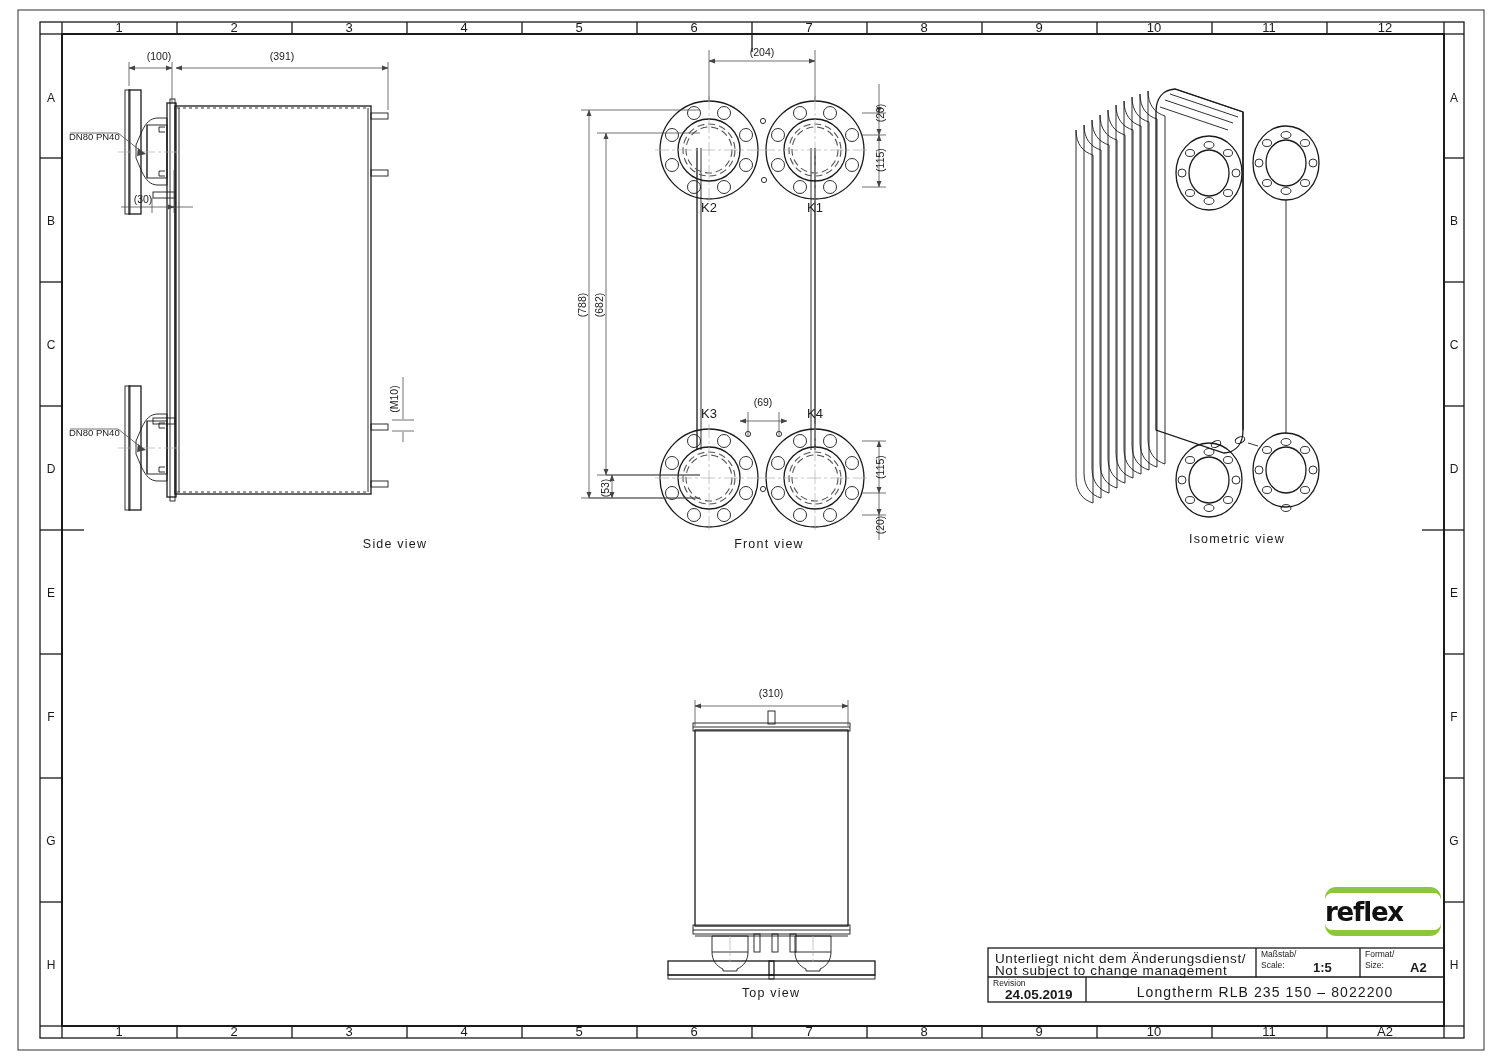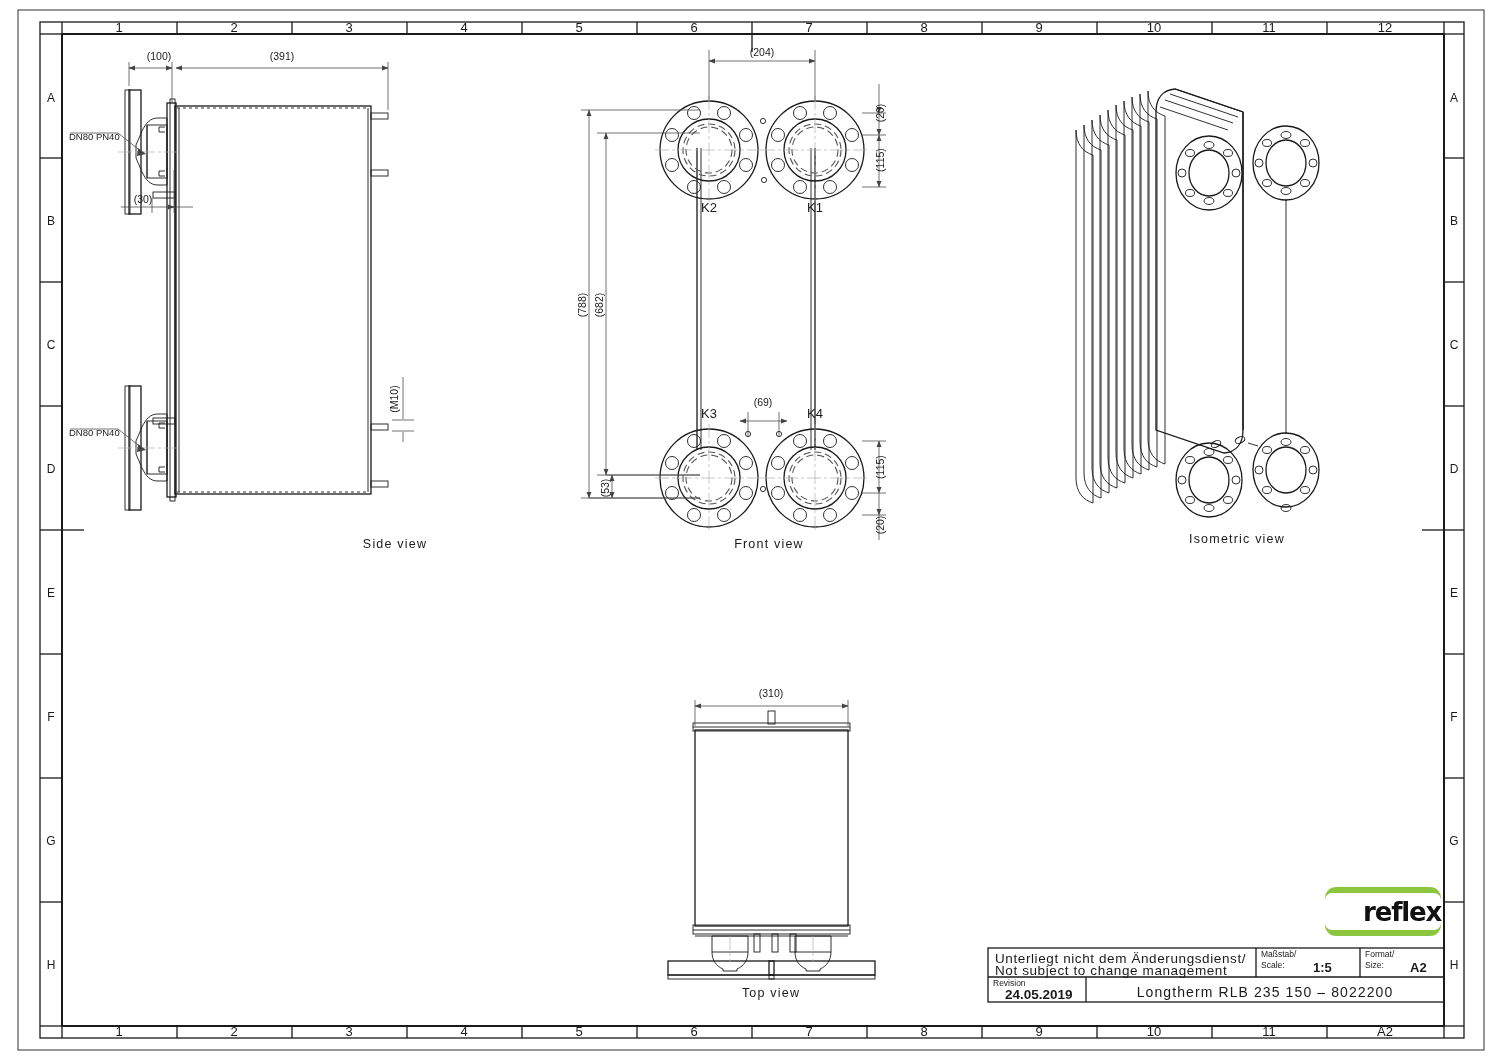--- a/index.html
+++ b/index.html
@@ -30,21 +30,21 @@
   .dimline{fill:none;stroke:#444;stroke-width:.75;}
   .ctr{fill:none;stroke:#b0b0b0;stroke-width:.7;stroke-dasharray:14 3 3 3;}
   .hidden{fill:none;stroke:#555;stroke-width:1.1;stroke-dasharray:7 4;}
   #logo{
     position:absolute;left:1325px;top:887px;width:116px;height:49px;
     background:#8cc63f;border-radius:11px;
     display:flex;align-items:center;justify-content:center;
   }
   #logo .inner{
     width:123px;height:37px;background:#ffffff;border-radius:7px;
-    display:flex;align-items:center;justify-content:flex-end;
+    display:flex;align-items:center;justify-content:flex-start;
   }
   #logo .word{
     font-family:"DejaVu Sans", sans-serif;font-weight:bold;
     font-size:26px;letter-spacing:-1.2px;color:#111;line-height:1;
   }
 </style>
 </head>
 <body>
 
 <div id="sheet">

